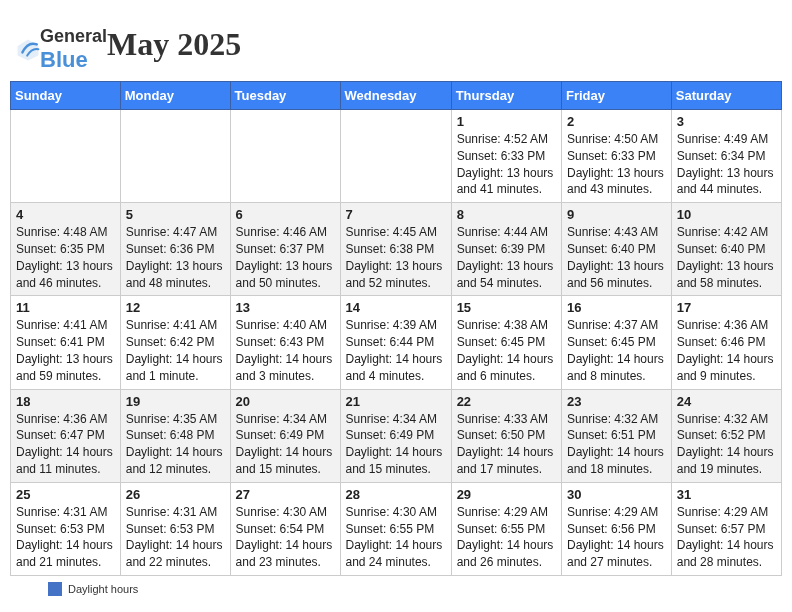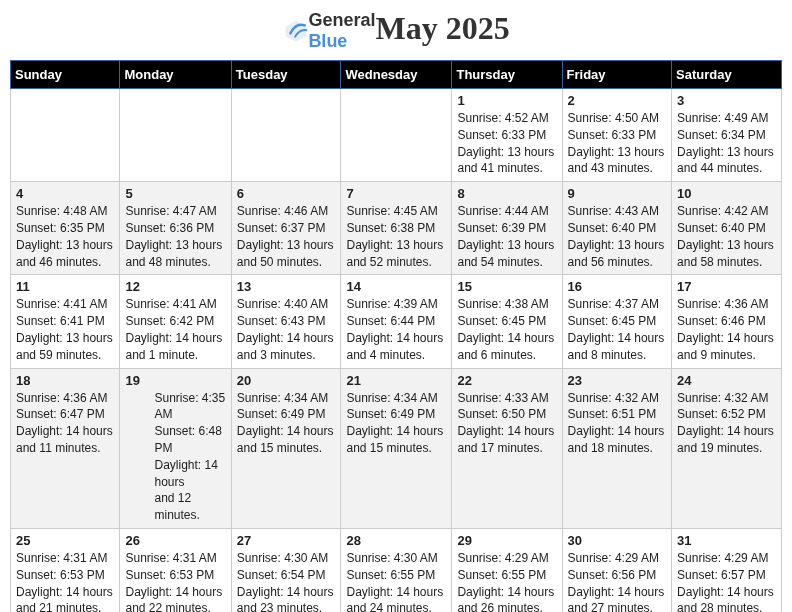--- a/index.html
+++ b/index.html
@@ -5,36 +5,37 @@
     * { box-sizing: border-box; margin: 0; padding: 0; }
     body {
       font-family: Arial, sans-serif;
       background: #fff;
       width: 792px;
       min-height: 612px;
       padding: 10px;
     }
     .header {
       display: flex;
-      justify-content: center;
+      justify-content: flex-start;
       align-items: flex-start;
       margin-bottom: 8px;
       padding: 0 4px;
+      margin-top: 16px;
     }
     .logo {
       display: flex;
       align-items: center;
     }
     .logo-text-general {
       font-size: 18px;
       font-weight: bold;
       color: #333;
     }
     .logo-text-blue {
-      font-size: 18px;
+      font-size: 22px;
       font-weight: bold;
       color: #4a90d9;
     }
     .logo-icon {
       width: 24px;
       height: 24px;
       margin-left: 2px;
     }
     .title-block {
       text-align: right;
@@ -48,21 +49,21 @@
     .location-title {
       font-size: 15px;
       color: #555;
     }
     table {
       width: 100%;
       border-collapse: collapse;
       border: 1px solid #ccc;
     }
     th {
-      background-color: #000000;
+      background-color: #3b82f6;
       color: #fff;
       font-size: 13px;
       font-weight: bold;
       padding: 6px 4px;
       text-align: left;
       border: 1px solid #3a60a8;
     }
     td {
       vertical-align: top;
       padding: 4px 5px;
@@ -271,21 +272,21 @@
       <tr>
         <td>
           <span class="day-number">18</span>
           <div class="day-info" style="white-space: pre-line;">Sunrise: 4:36 AM
 Sunset: 6:47 PM
 Daylight: 14 hours
 and 11 minutes.</div>
         </td>
         <td>
           <span class="day-number">19</span>
-          <div class="day-info" style="white-space: pre-line; margin-left: 29px;">Sunrise: 4:35 AM
+          <div class="day-info" style="white-space: pre-line;">Sunrise: 4:35 AM
 Sunset: 6:48 PM
 Daylight: 14 hours
 and 12 minutes.</div>
         </td>
         <td>
           <span class="day-number">20</span>
           <div class="day-info" style="white-space: pre-line;">Sunrise: 4:34 AM
 Sunset: 6:49 PM
 Daylight: 14 hours
 and 15 minutes.</div>

